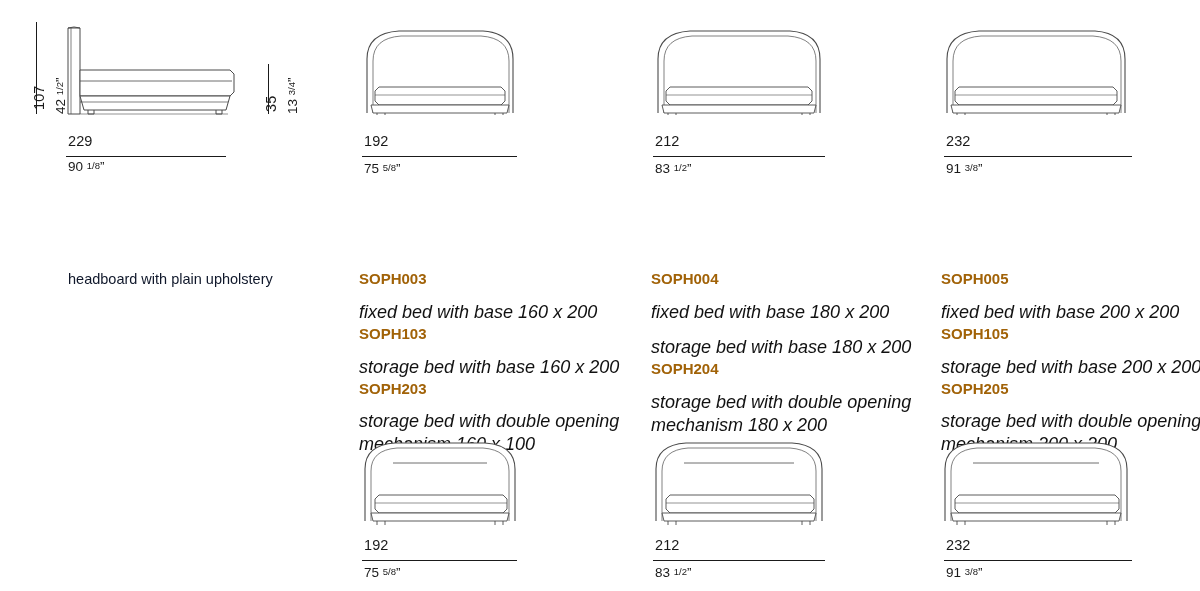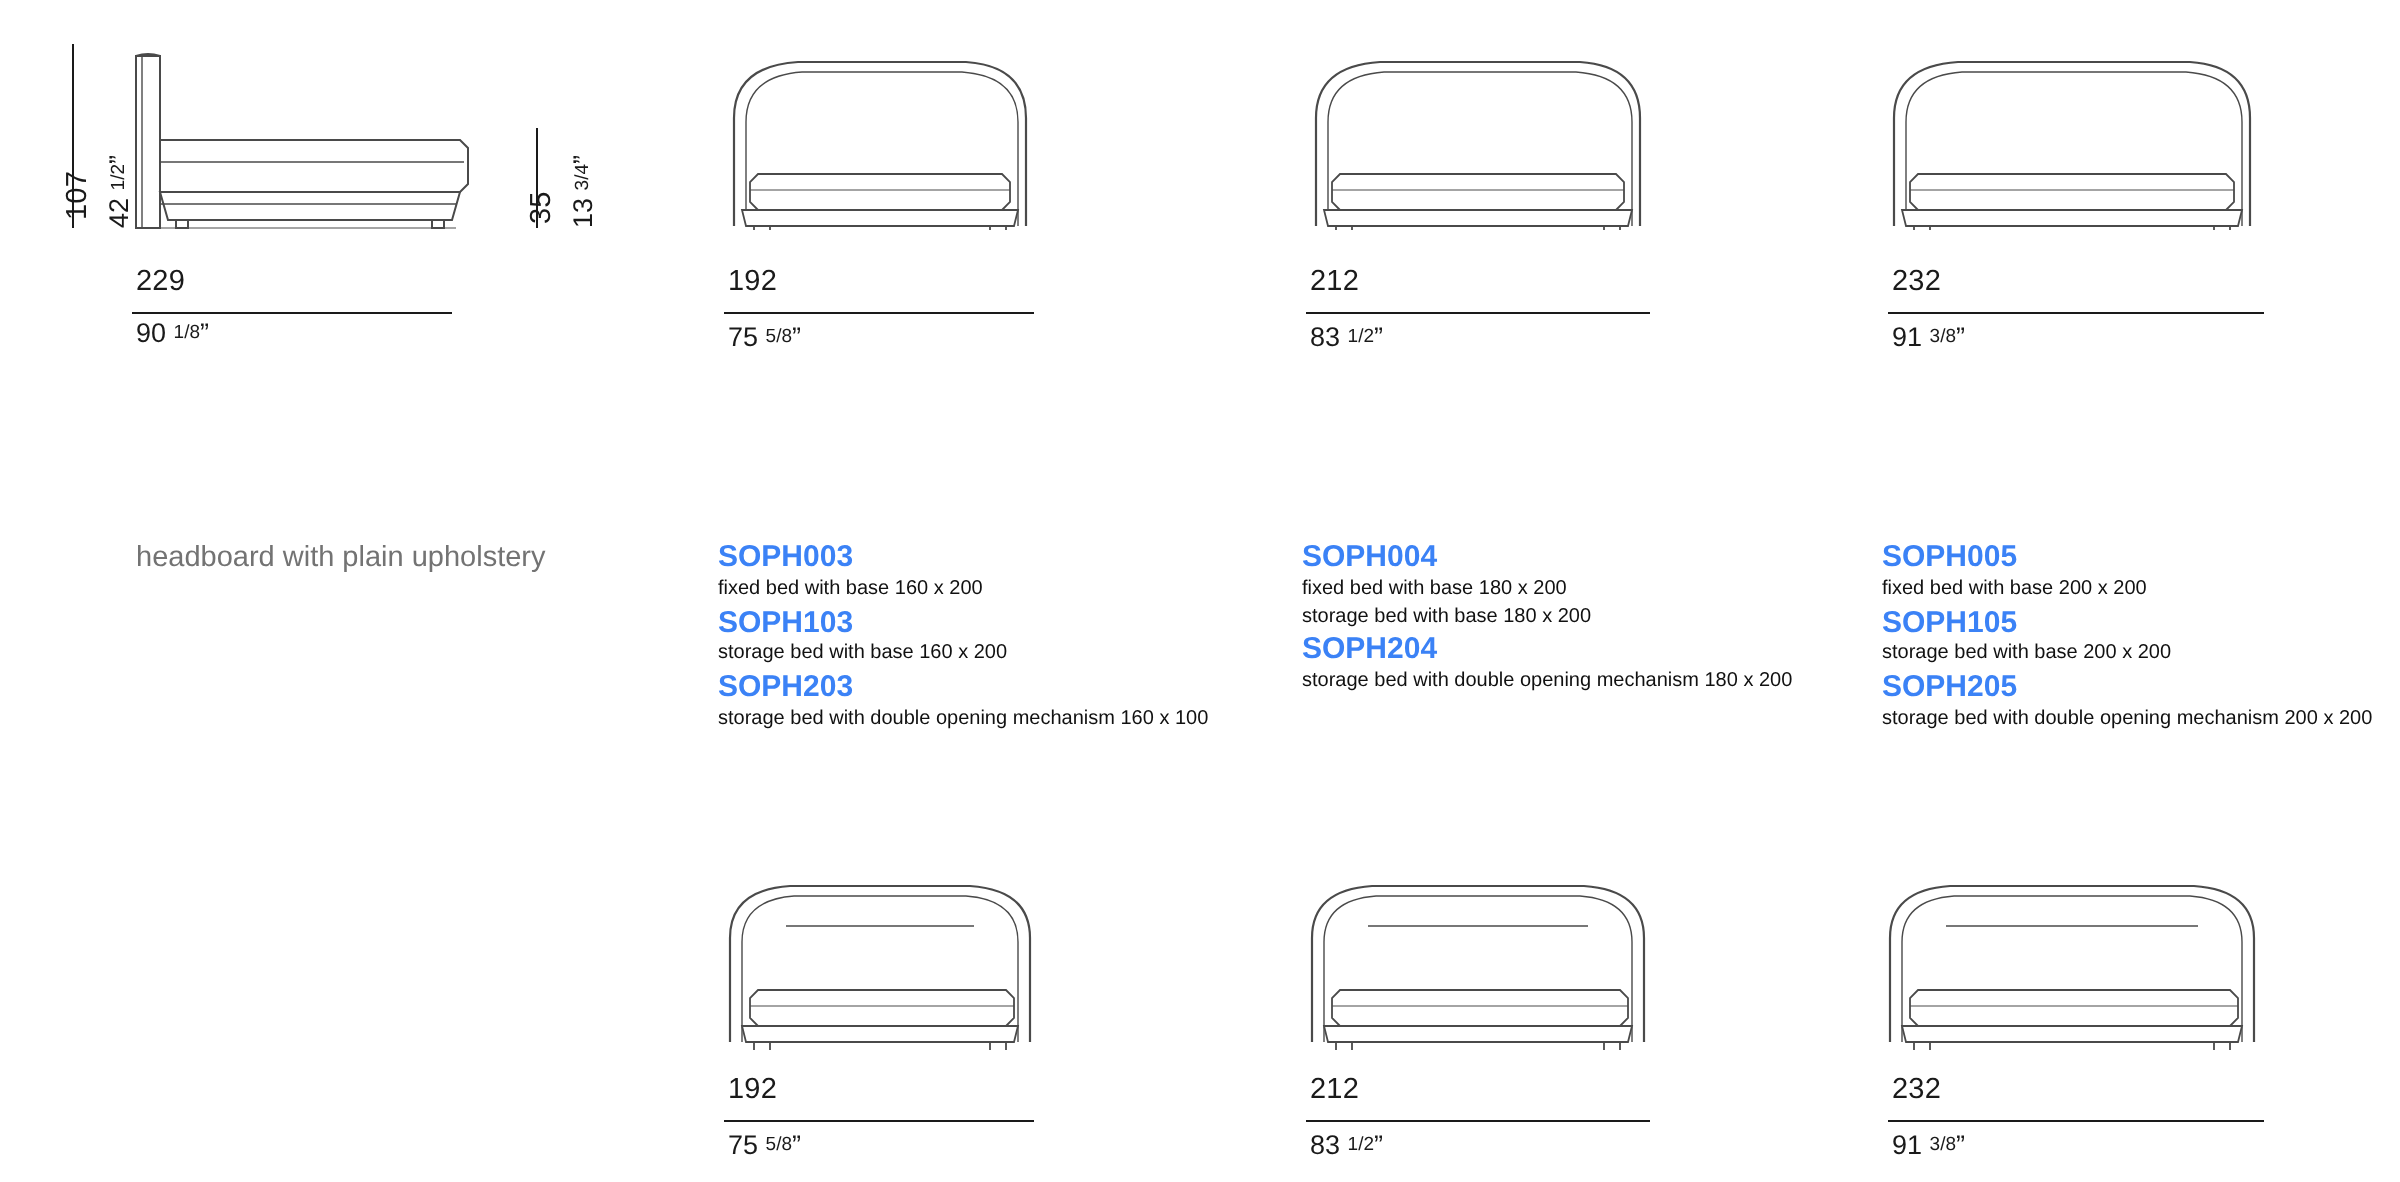--- a/index.html
+++ b/index.html
@@ -62,34 +62,35 @@
   .vline {
     position: absolute;
     border-left: 1px solid #1a1a1a;
     width: 0;
   }
 
   
   .code {
     font-size: 15px;
     font-weight: bold;
-    color: #3b82f6;
+    color: #a16207;
     line-height: 1.25;
     margin: 0;
     white-space: nowrap;
   }
   .desc {
-    font-size: 10px;
+    font-size: 18px;
+    font-style: italic;
     color: #111;
     line-height: 1.28;
-    margin: 0 0 1px 0;
+    margin: 12px 0 1px 0;
   }
   .caption {
     font-size: 14.5px;
-    color: #737373;
+    color: #0f172a;
     white-space: nowrap;
   }
 
   svg { display: block; overflow: visible; }
 </style>
 </head>
 <body>
 
 <div class="page">
 

